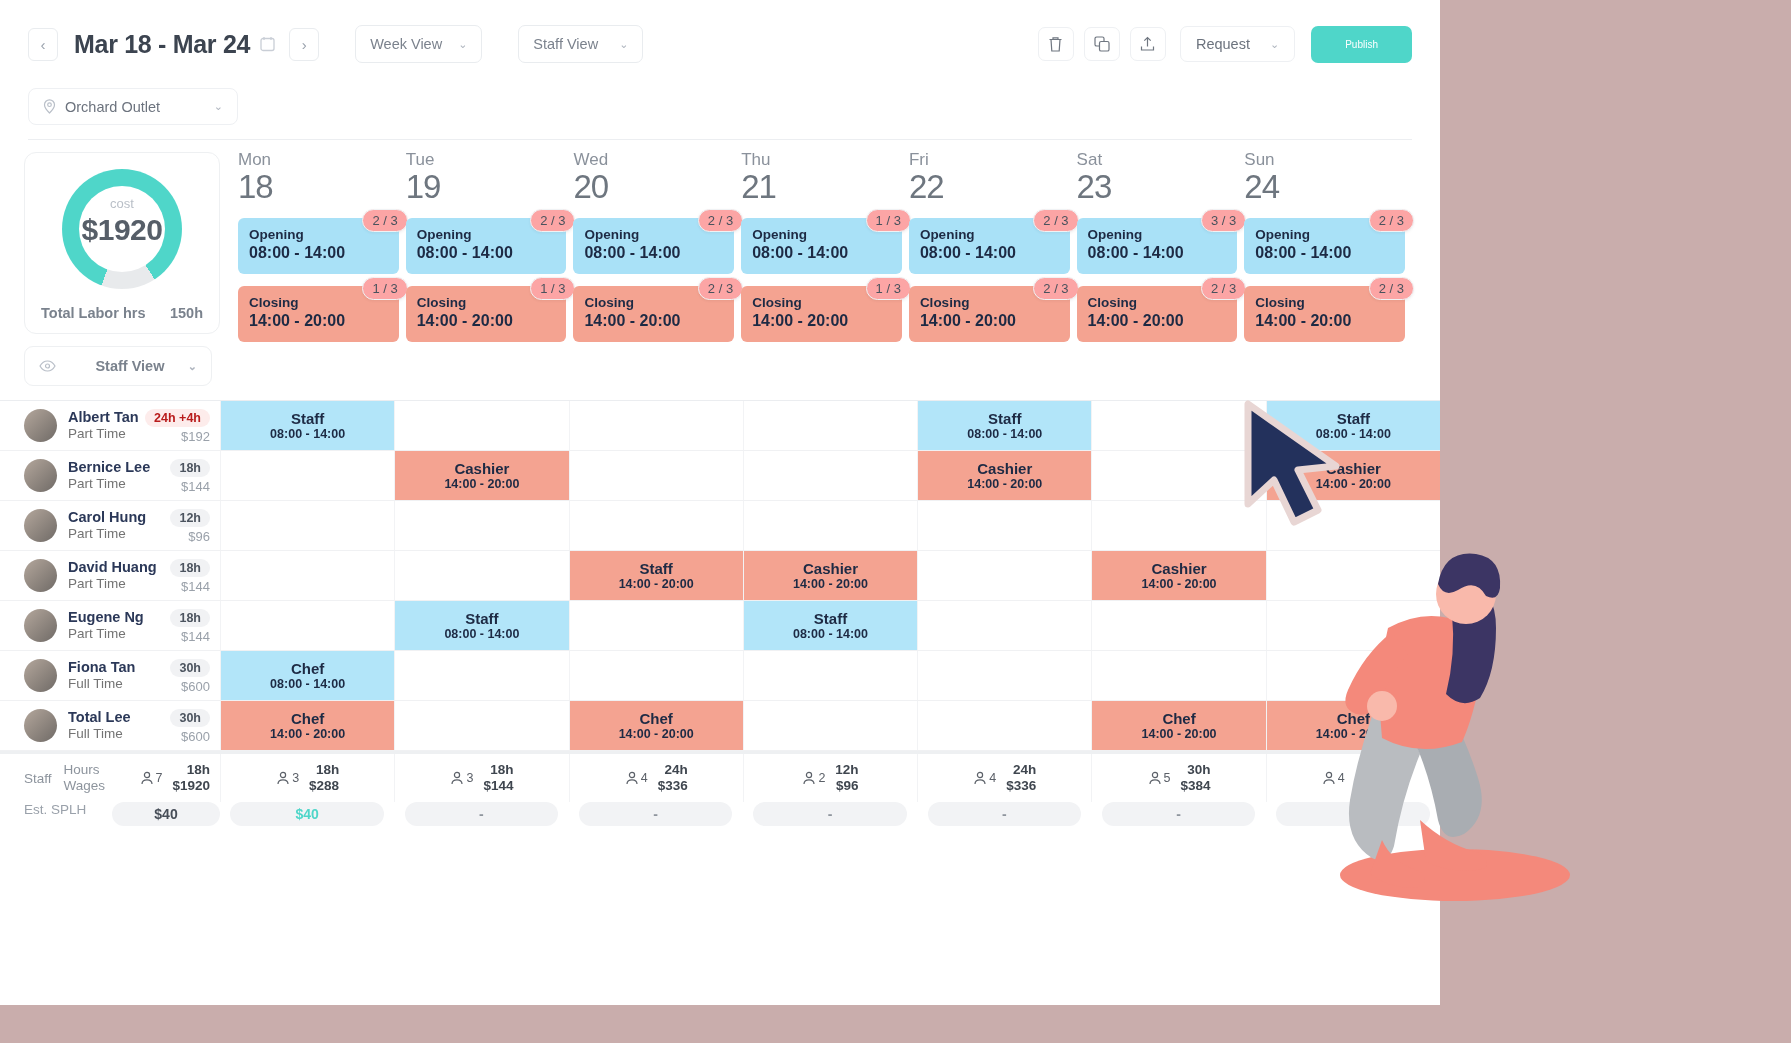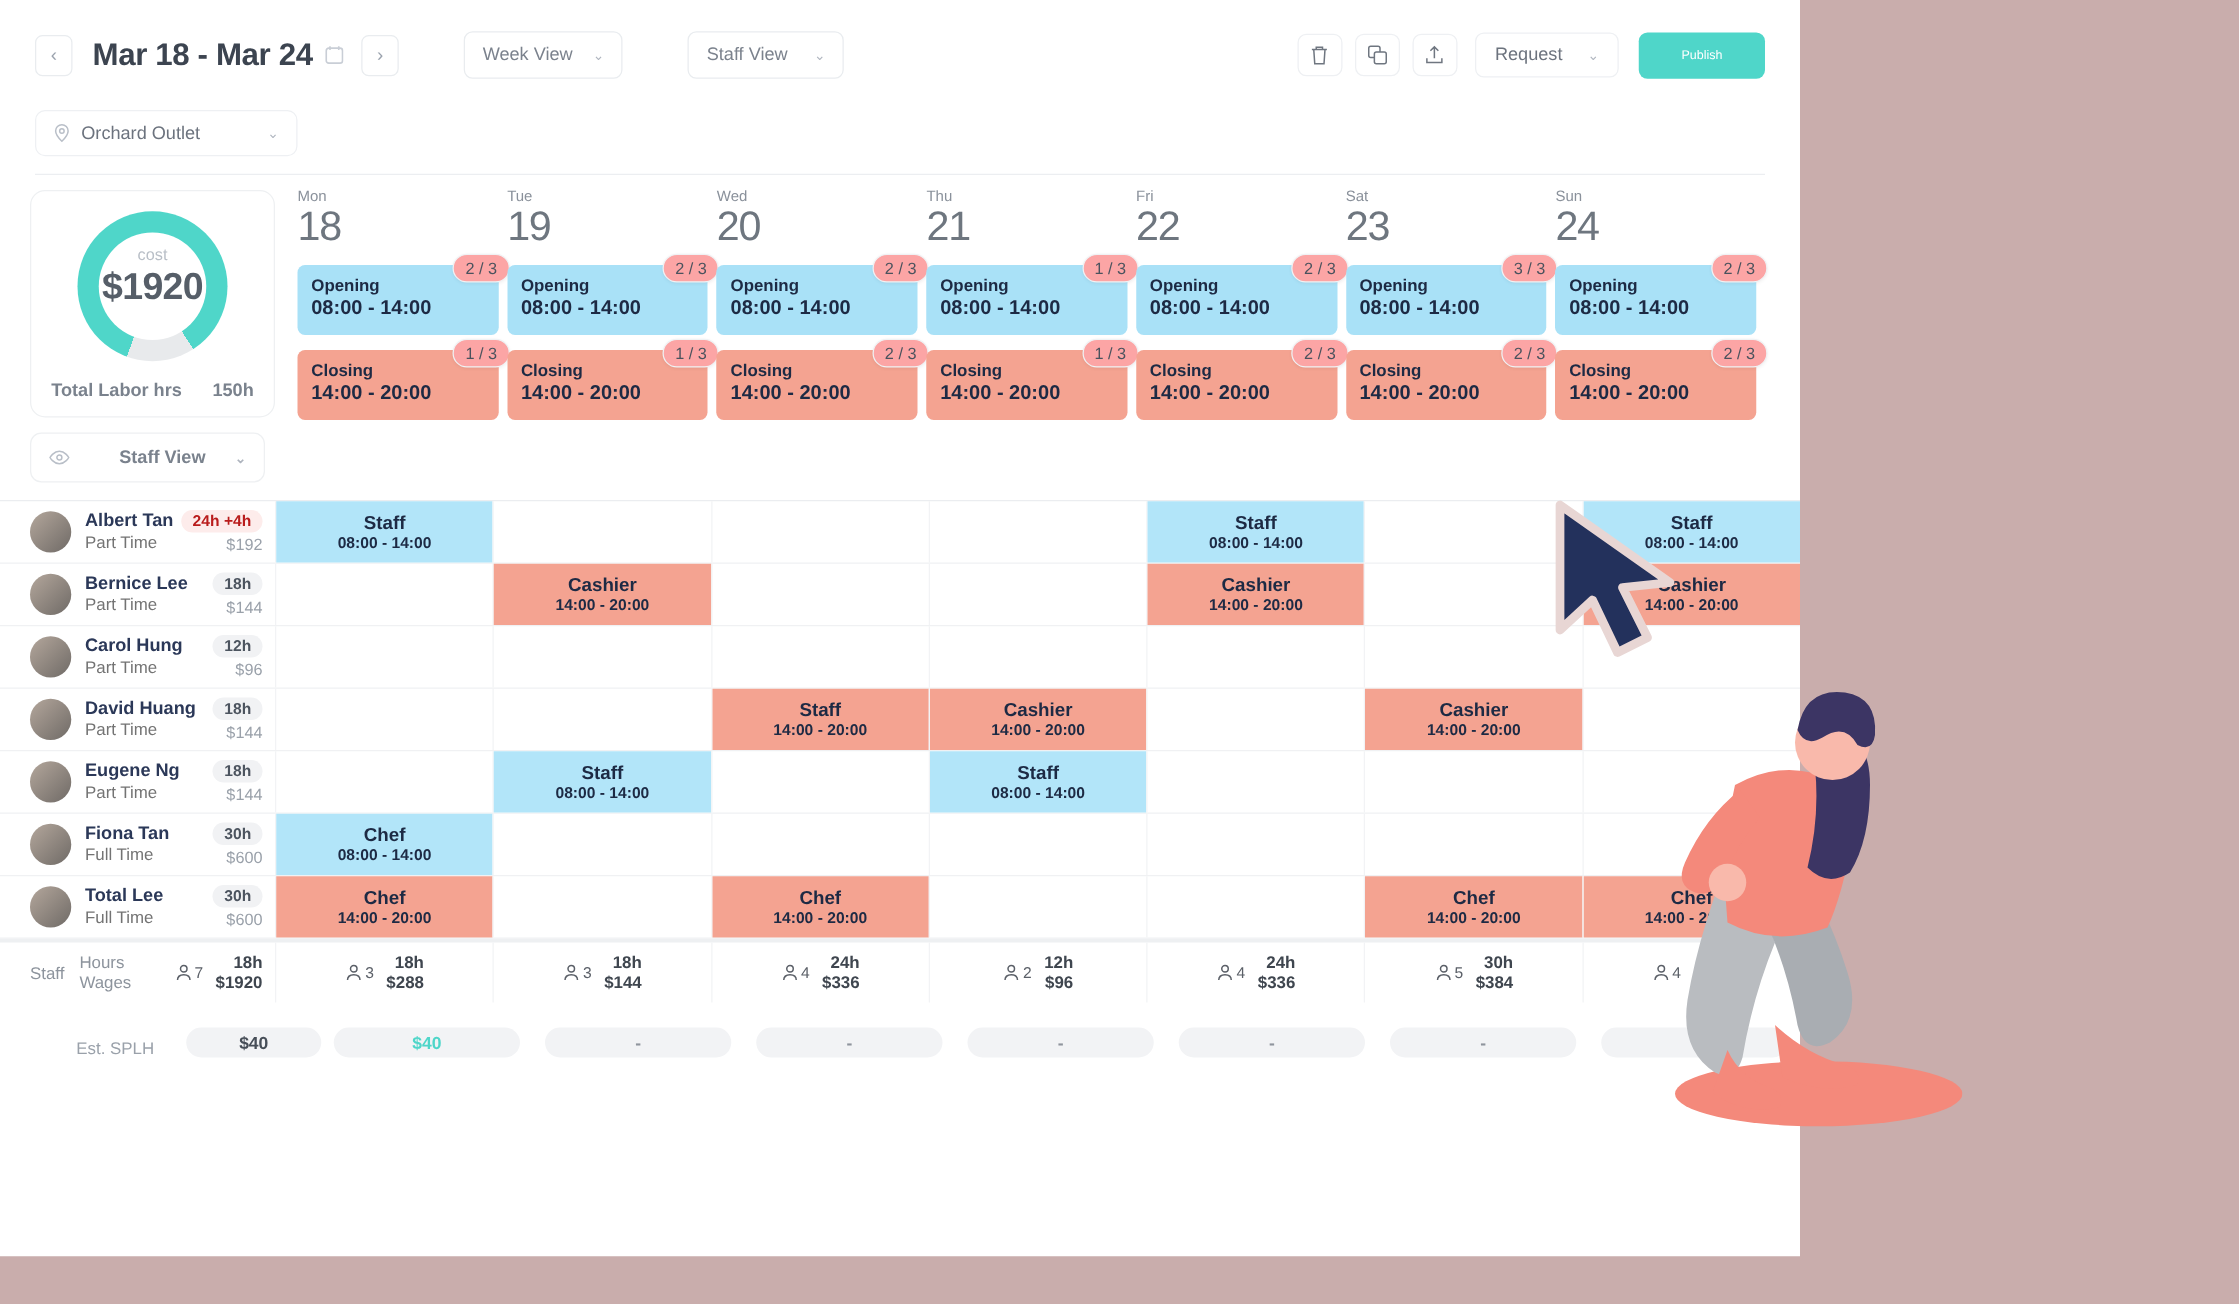--- a/index.html
+++ b/index.html
@@ -34,21 +34,21 @@
     font-size: 25px; font-weight: 700; color: #3c4450;
     margin: 0 10px 0 16px; letter-spacing: -.3px;
     white-space: nowrap;
   }
   .cal-icon { color: #c9ced6; margin-right: 14px; display:flex; }
   .select-box {
     height: 38px; min-width: 125px;
     border: 1px solid #e9ecef; border-radius: 7px;
     background: #fff;
     display: flex; align-items: center; justify-content: space-between;
-    padding: 0 14px; margin-left: 52px;
+    padding: 0 14px; margin-left: 36px;
     font-size: 14.5px; color: #7b828d;
     cursor: pointer;
   }
   .select-box .chev { color: #aeb4be; font-size: 11px; margin-left: 16px; }
   .spacer { flex: 1; }
   .icon-btn {
     width: 36px; height: 34px;
     border: 1px solid #eef0f3; border-radius: 7px;
     background: #fff;
     display: flex; align-items: center; justify-content: center;
@@ -129,21 +129,21 @@
   }
   .opt-box.view { color: #7a828d; font-weight: 700; justify-content: flex-start; }
   .opt-box .eye { color: #b9bfc8; margin-right: 16px; display: flex; }
   .opt-box .vlabel { flex: 1; text-align: center; }
   .opt-box .chev { color: #aeb4be; font-size: 11px; }
 
   
   .rightcol { flex: 1; padding-left: 18px; padding-right: 28px; }
   .days { display: flex; }
   .daycol { flex: 1; padding: 10px 7px 0 0; }
-  .dow { font-size: 12px; color: #8a919b; margin-bottom: -2px; }
+  .dow { font-size: 17px; color: #8a919b; margin-bottom: -2px; }
   .dnum { font-size: 33px; font-weight: 400; color: #6e767f; letter-spacing: -1px; }
   .shift-card {
     position: relative; border-radius: 6px;
     margin-top: 12px; padding: 9px 11px 11px;
     height: 56px;
   }
   .shift-card.open { background: #a9e1f7; }
   .shift-card.close { background: #f4a391; }
   .sc-title { font-size: 13.5px; font-weight: 700; color: #1d2a44; }
   .sc-time { font-size: 16px; font-weight: 700; color: #1d2a44; margin-top: 2px; }
@@ -198,21 +198,21 @@
   .foot-label .l2 { font-size: 13.5px; color: #8d949d; line-height: 1.15; }
   .foot-label .tot { margin-left: auto; display: flex; align-items: center; padding-right: 10px; }
   .pcount { display: flex; align-items: flex-start; color: #5b6068; margin-right: 10px; }
   .pcount span { font-size: 12.5px; margin-left: 2px; }
   .fvals { font-size: 13.5px; font-weight: 700; color: #3f464f; text-align: right; line-height: 1.2; }
   .foot-cells { flex: 1; display: flex; }
   .fcell {
     flex: 1; border-left: 1px solid #f2f3f5; height: 48px;
     display: flex; align-items: center; justify-content: center;
   }
-  .splh { display: flex; height: 44px; align-items: flex-end; margin-left: 37px; }
+  .splh { display: flex; height: 44px; align-items: flex-start; }
   .splh-label { width: 112px; flex: none; padding-left: 24px; font-size: 13.5px; color: #9aa1aa; }
   .splh-main {
     width: 108px; flex: none; height: 24px; border-radius: 12px; background: #f2f3f5;
     display: flex; align-items: center; justify-content: center;
     font-size: 14px; font-weight: 700; color: #474e58;
   }
   .splh-cells { flex: 1; display: flex; }
   .splh-cell { flex: 1; display: flex; align-items: center; justify-content: center; }
   .splh-chip {
     width: 88%; height: 24px; border-radius: 12px; background: #f2f3f5;

